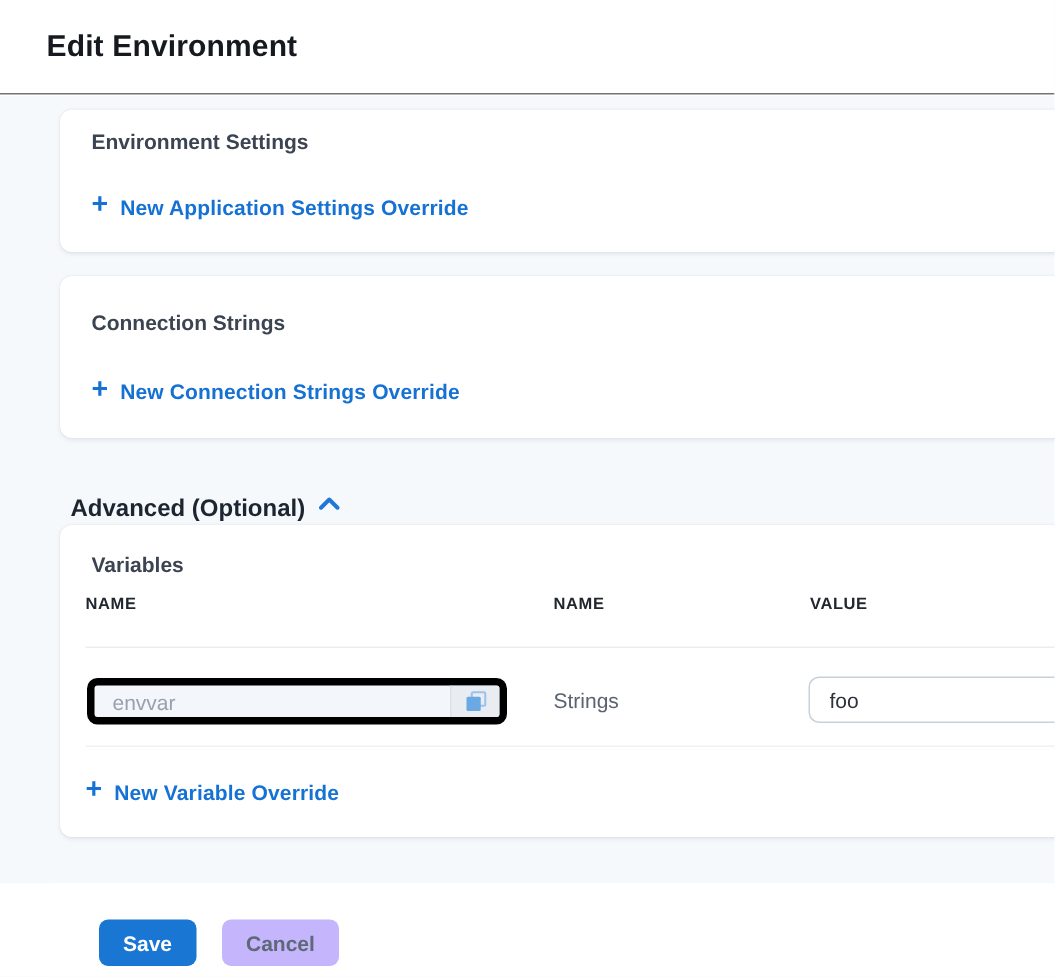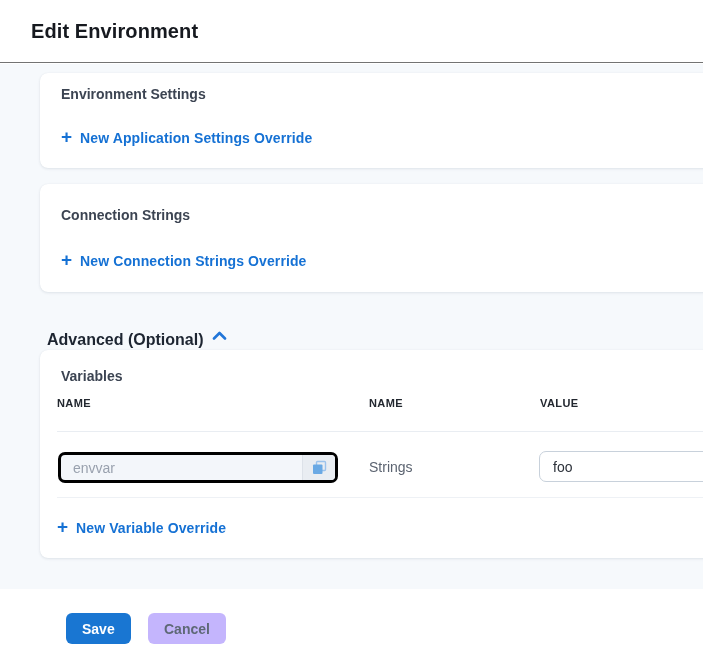--- a/index.html
+++ b/index.html
@@ -83,21 +83,21 @@
     border-top: 1px solid #e9edf2;
   }
   .row-border {
     position: absolute; left: 17px; right: 0; top: 147px;
     border-top: 1px solid #eef1f5;
   }
 
   .name-field {
     position: absolute; left: 18px; top: 102px; width: 280px; height: 31px;
     display: flex; align-items: stretch;
-    border: 3px solid #000000; border-radius: 7px;
+    border: 5px solid #000000; border-radius: 7px;
     background: #f3f6fa; overflow: hidden;
   }
   .name-field input {
     flex: 1; border: none; outline: none; background: transparent;
     padding: 0 12px; font-family: "Liberation Sans", sans-serif;
     font-size: 14px; color: #99a1ae;
   }
   .copy-btn {
     width: 33px; border: none; border-left: 1px solid #dde2e9;
     background: #e9edf2; cursor: pointer;

